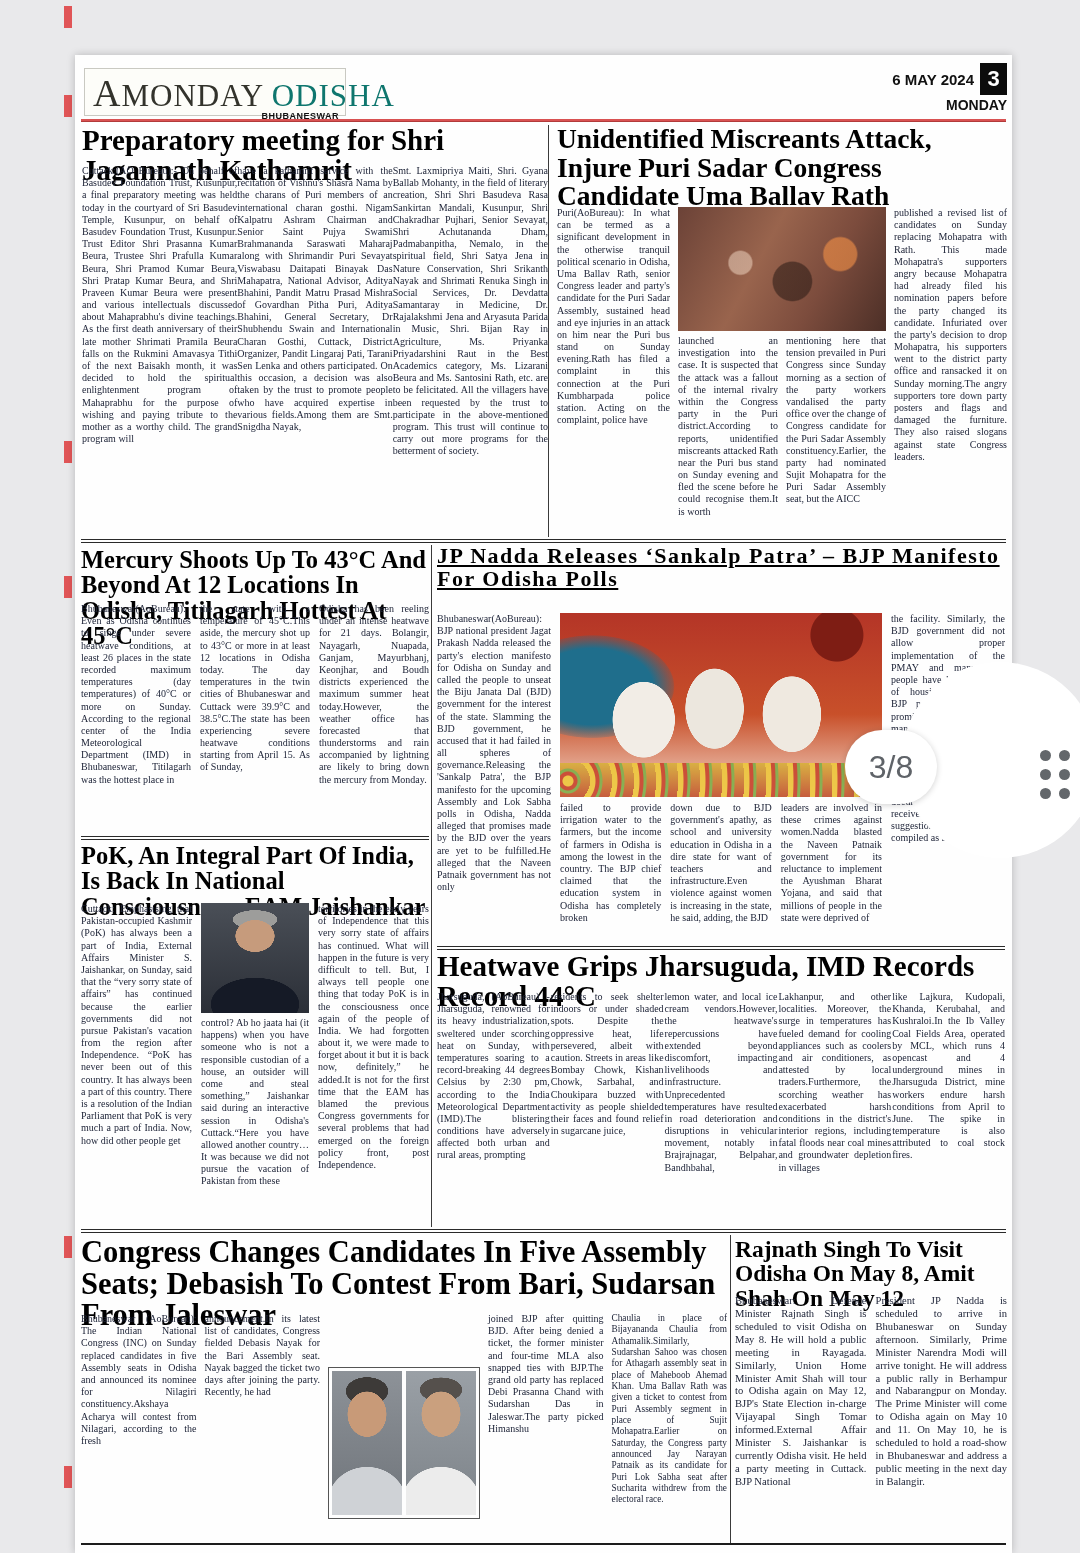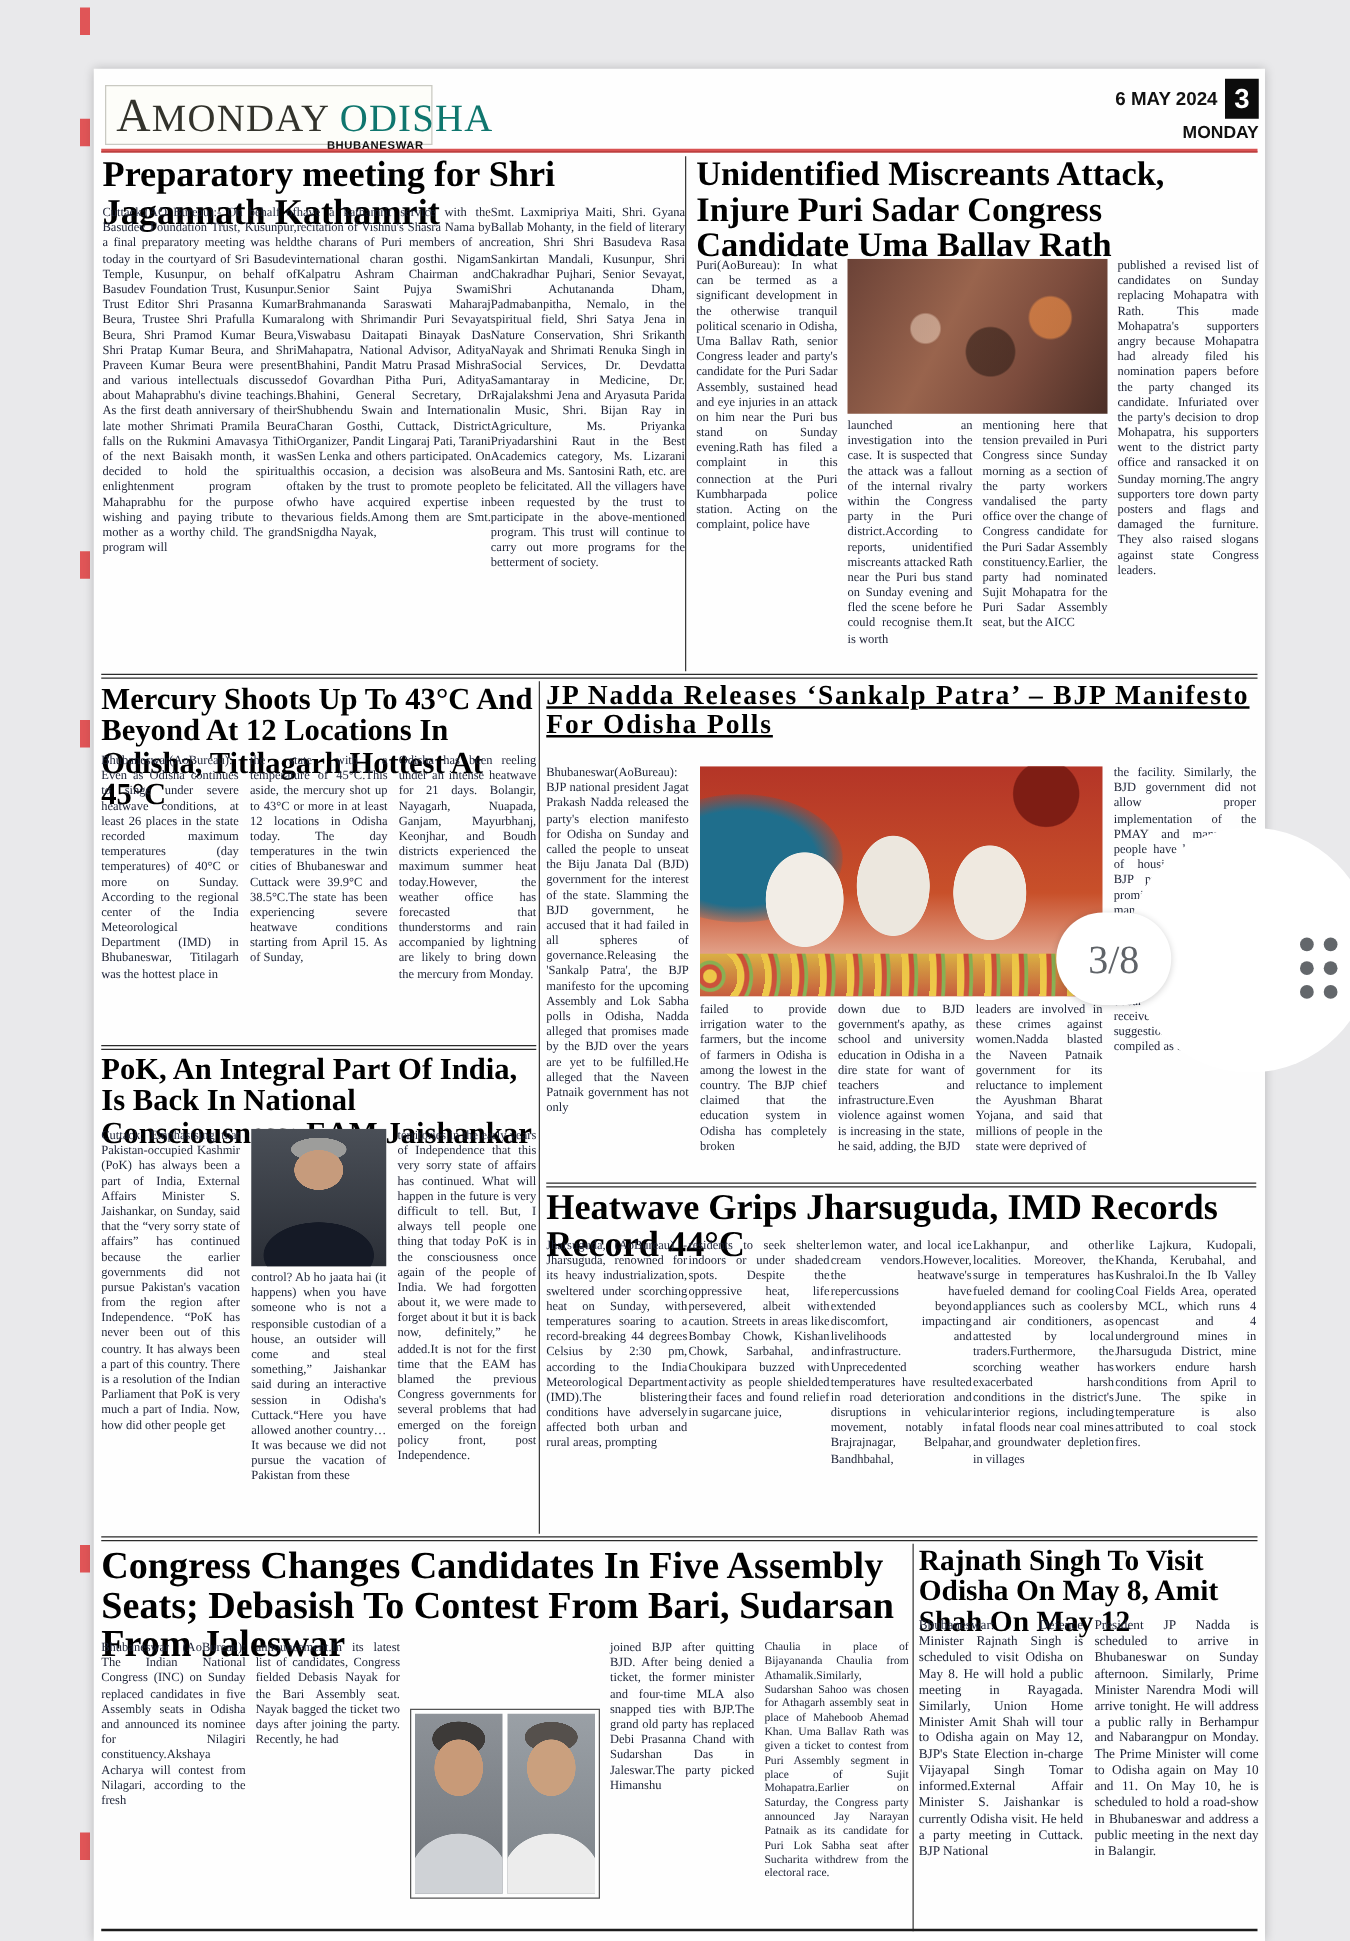--- a/index.html
+++ b/index.html
@@ -5,21 +5,21 @@
   * { margin:0; padding:0; box-sizing:border-box; }
   html,body { width:1080px; height:1553px; overflow:hidden; }
   body { background:#e9e9eb; font-family:"Liberation Serif", serif; position:relative; }
 
   
   .edge-marker { position:absolute; left:64px; width:8px; height:22px; background:#e05557; }
   .overlay-circle { position:absolute; left:902px; top:662px; width:196px; height:196px;
     background:#fff; border-radius:50%; z-index:40; }
   .page-pill { position:absolute; left:845px; top:730px; width:92px; height:74px; background:#fff;
     border-radius:40px; z-index:41; display:flex; align-items:center; justify-content:center;
-    box-shadow:0 1px 6px rgba(0,0,0,.18); font-family:Liberation Serif, serif;
+    box-shadow:0 1px 6px rgba(0,0,0,.18); font-family:Liberation Sans, sans-serif;
     font-size:32px; color:#5f6368; }
   .drag-dots { position:absolute; left:1040px; top:750px; z-index:42; display:grid;
     grid-template-columns:repeat(2,11px); grid-template-rows:repeat(3,11px); gap:8px; }
   .drag-dots i { width:11px; height:11px; border-radius:50%; background:#63676b; }
 
   
   .page { position:absolute; left:75px; top:55px; width:937px; height:1498px; background:#fefefe;
     box-shadow:0 0 8px rgba(0,0,0,.22); color:#1f2330; }
 
   

